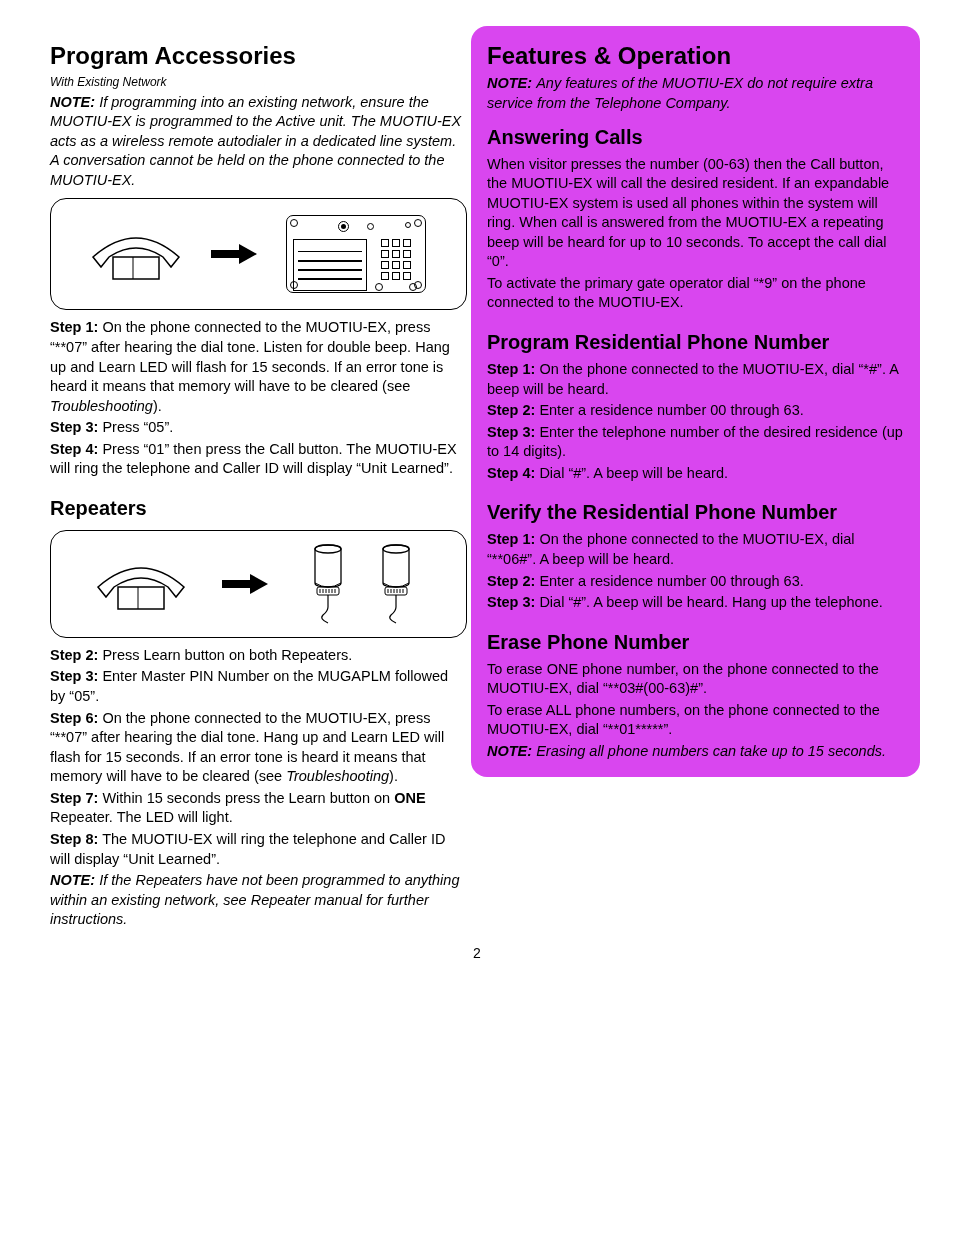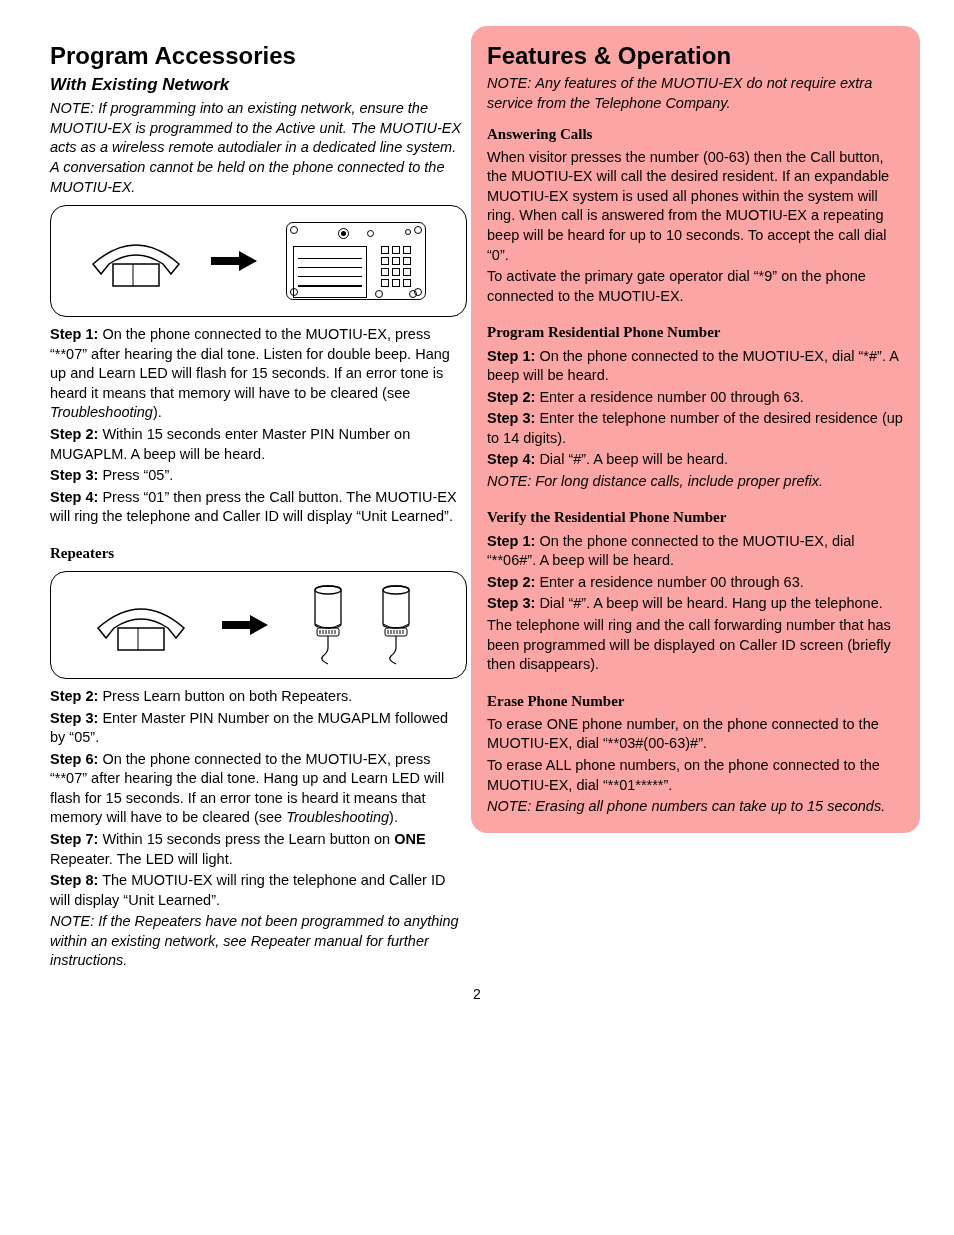--- a/index.html
+++ b/index.html
@@ -15,46 +15,45 @@
   }
   .two-col {
     display: flex;
     gap: 20px;
   }
   .col {
     flex: 1 1 0;
     min-width: 0;
   }
   .right-bg {
-    background: #fca5a5;
+    background: #d946ef;
     border-radius: 16px;
     padding: 14px 16px 14px 16px;
     margin: -14px -16px;
   }
   h1.section-hdr {
     font-size: 24px;
     font-weight: 900;
     margin: 0 0 2px 0;
     font-family: Arial, Helvetica, sans-serif;
   }
   .subhdr {
     font-style: italic;
-    font-weight: bold;
-    font-size: 17px;
+    font-weight: normal;
+    font-size: 12px;
     margin: 0 0 2px 0;
   }
   h2.sub {
-    font-size: 15px;
+    font-size: 20px;
     font-weight: bold;
     margin: 16px 0 4px 0;
-    font-family: Liberation Serif, serif;
   }
   h2.sub.first { margin-top: 10px; }
   p { margin: 0 0 2px 0; }
-  .note-prefix { font-style: italic; font-weight: normal; }
+  .note-prefix { font-style: italic; font-weight: bold; }
   .note-text { font-style: italic; margin-top: 19px; }
   .step-prefix { font-weight: bold; }
   .inline-bold { font-weight: bold; }
   .italic { font-style: italic; text-align: right; }
   .page-num { text-align: center; font-size: 14px; margin-top: 12px; }
 
   
   .diagram {
     border: 1.5px solid #000;
     border-radius: 16px;
@@ -207,24 +206,20 @@
                 <div class="small-circ"></div>
               </div>
           </div>
         </div>
       </div>
     </div>
 
     <p>
       <span class="step-prefix">Step 1:</span>
       <span>On the phone connected to the MUOTIU-EX, press “**07” after hearing the dial tone. Listen for double beep. Hang up and Learn LED will flash for 15 seconds. If an error tone is heard it means that memory will have to be cleared (see </span><span class="italic">Troubleshooting</span><span>).</span>
-    </p>
-    <p>
-      <span class="step-prefix">Step 2:</span>
-      <span>Within 15 seconds enter Master PIN Number on MUGAPLM. A beep will be heard.</span>
     </p>
     <p>
       <span class="step-prefix">Step 3:</span>
       <span>Press “05”.</span>
     </p>
     <p>
       <span class="step-prefix">Step 4:</span>
       <span>Press “01” then press the Call button. The MUOTIU-EX will ring the telephone and Caller ID will display “Unit Learned”.</span>
     </p>
 
@@ -326,39 +321,34 @@
       <span>Enter a residence number 00 through 63.</span>
     </p>
     <p>
       <span class="step-prefix">Step 3:</span>
       <span>Enter the telephone number of the desired residence (up to 14 digits).</span>
     </p>
     <p>
       <span class="step-prefix">Step 4:</span>
       <span>Dial “#”. A beep will be heard.</span>
     </p>
-    <p>
-      <span class="note-prefix">NOTE:</span>
-      <span class="note-text">For long distance calls, include proper prefix.</span>
-    </p>
 
     <h2 class="sub">Verify the Residential Phone Number</h2>
     <p>
       <span class="step-prefix">Step 1:</span>
       <span>On the phone connected to the MUOTIU-EX, dial “**06#”. A beep will be heard.</span>
     </p>
     <p>
       <span class="step-prefix">Step 2:</span>
       <span>Enter a residence number 00 through 63.</span>
     </p>
     <p>
       <span class="step-prefix">Step 3:</span>
       <span>Dial “#”. A beep will be heard. Hang up the telephone.</span>
     </p>
-    <p>The telephone will ring and the call forwarding number that has been programmed will be displayed on Caller ID screen (briefly then disappears).</p>
 
     <h2 class="sub">Erase Phone Number</h2>
     <p>To erase ONE phone number, on the phone connected to the MUOTIU-EX, dial “**03#(00-63)#”.</p>
     <p>To erase ALL phone numbers, on the phone connected to the MUOTIU-EX, dial “**01*****”.</p>
     <p>
       <span class="note-prefix">NOTE:</span>
       <span class="note-text">Erasing all phone numbers can take up to 15 seconds.</span>
     </p>
     </div>
   </div>

